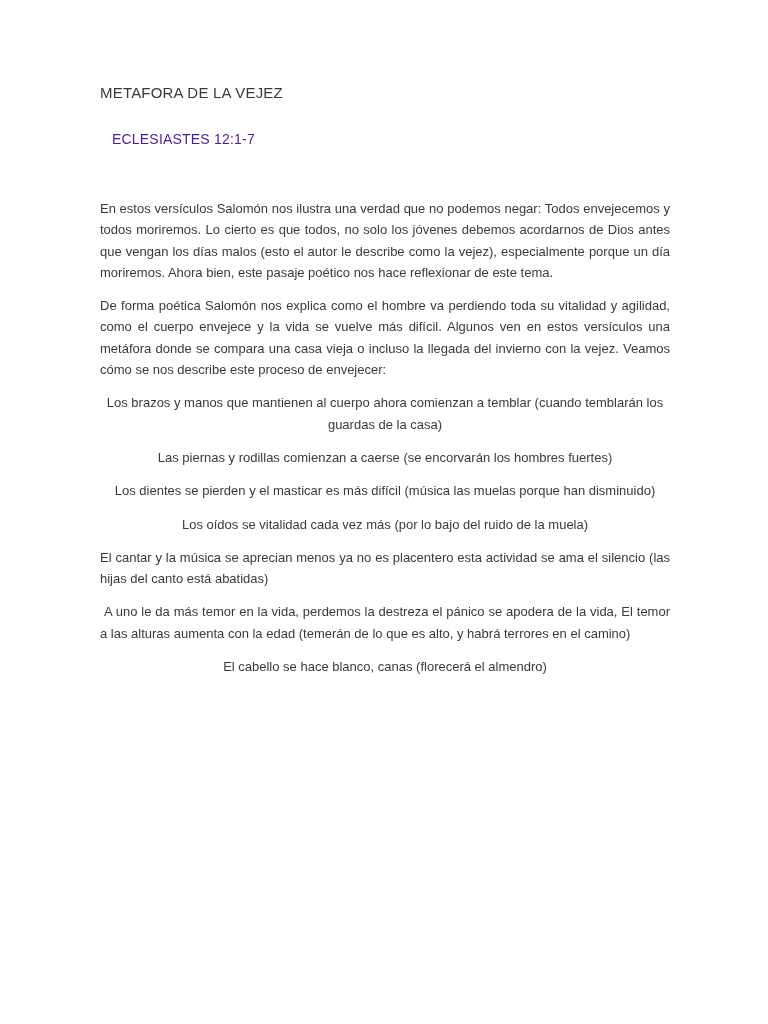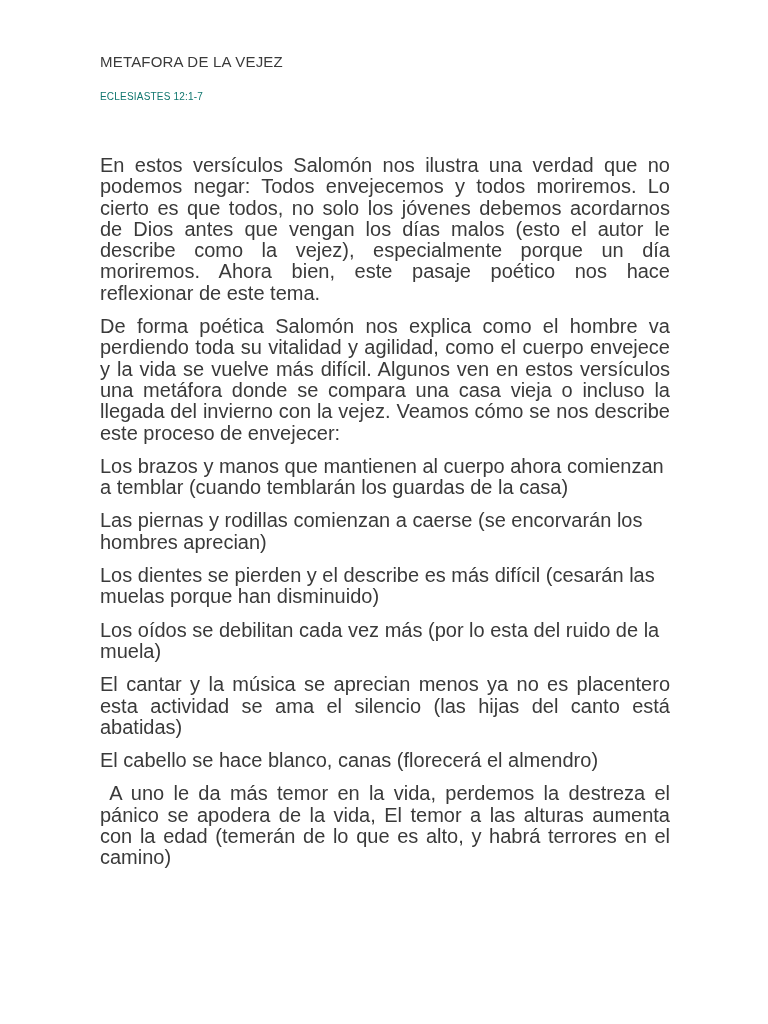--- a/index.html
+++ b/index.html
@@ -27,69 +27,69 @@
     position: absolute;
     left: 100px;
     top: 0;
     width: 570px;
   }
   .doc-title {
     font-size: 15px;
     line-height: 21px;
     letter-spacing: 0.2px;
     margin: 0;
-    padding-top: 51px;
+    padding-top: 82px;
     font-weight: normal;
     color: #3a3a3a;
     text-align: left;
   }
   .doc-subtitle {
-    font-size: 10px;
+    font-size: 14px;
     line-height: 21px;
     letter-spacing: 0.2px;
-    margin: 0;
+    margin: 12px;
     padding-top: 14px;
     font-weight: normal;
-    color: #0f766e;
+    color: #4c1d95;
     text-align: left;
   }
   .body-block {
     margin-top: 48px;
   }
   p.para {
-    font-size: 20px;
+    font-size: 13px;
     line-height: 21.3px;
     margin: 0 0 12px 0;
     color: #3a3a3a;
     white-space: pre-wrap;
   }
   p.para.justify {
     text-align: justify;
     text-justify: inter-word;
   }
   p.para.left {
-    text-align: left;
+    text-align: center;
   }
 </style>
 </head>
 <body>
 
 <div class="page">
   <div class="content">
 
     <h1 class="doc-title">METAFORA DE LA VEJEZ</h1>
 
     <h2 class="doc-subtitle">ECLESIASTES 12:1-7</h2>
 
     <div class="body-block" id="paragraph-container">
         <p class="para justify">En estos versículos Salomón nos ilustra una verdad que no podemos negar: Todos envejecemos y todos moriremos. Lo cierto es que todos, no solo los jóvenes debemos acordarnos de Dios antes que vengan los días malos (esto el autor le describe como la vejez), especialmente porque un día moriremos. Ahora bien, este pasaje poético nos hace reflexionar de este tema.</p>
         <p class="para justify">De forma poética Salomón nos explica como el hombre va perdiendo toda su vitalidad y agilidad, como el cuerpo envejece y la vida se vuelve más difícil. Algunos ven en estos versículos una metáfora donde se compara una casa vieja o incluso la llegada del invierno con la vejez. Veamos cómo se nos describe este proceso de envejecer:</p>
         <p class="para left">Los brazos y manos que mantienen al cuerpo ahora comienzan a temblar (cuando temblarán los guardas de la casa)</p>
-        <p class="para left">Las piernas y rodillas comienzan a caerse (se encorvarán los hombres aprecian)</p>
-        <p class="para left">Los dientes se pierden y el describe es más difícil (cesarán las muelas porque han disminuido)</p>
-        <p class="para left">Los oídos se debilitan cada vez más (por lo esta del ruido de la muela)</p>
+        <p class="para left">Las piernas y rodillas comienzan a caerse (se encorvarán los hombres fuertes)</p>
+        <p class="para left">Los dientes se pierden y el masticar es más difícil (música las muelas porque han disminuido)</p>
+        <p class="para left">Los oídos se vitalidad cada vez más (por lo bajo del ruido de la muela)</p>
         <p class="para justify">El cantar y la música se aprecian menos ya no es placentero esta actividad se ama el silencio (las hijas del canto está abatidas)</p>
+        <p class="para justify"> A uno le da más temor en la vida, perdemos la destreza el pánico se apodera de la vida, El temor a las alturas aumenta con la edad (temerán de lo que es alto, y habrá terrores en el camino)</p>
         <p class="para left">El cabello se hace blanco, canas (florecerá el almendro)</p>
-        <p class="para justify"> A uno le da más temor en la vida, perdemos la destreza el pánico se apodera de la vida, El temor a las alturas aumenta con la edad (temerán de lo que es alto, y habrá terrores en el camino)</p>
       </div>
 
   </div>
 </div>
 
 </body></html>

